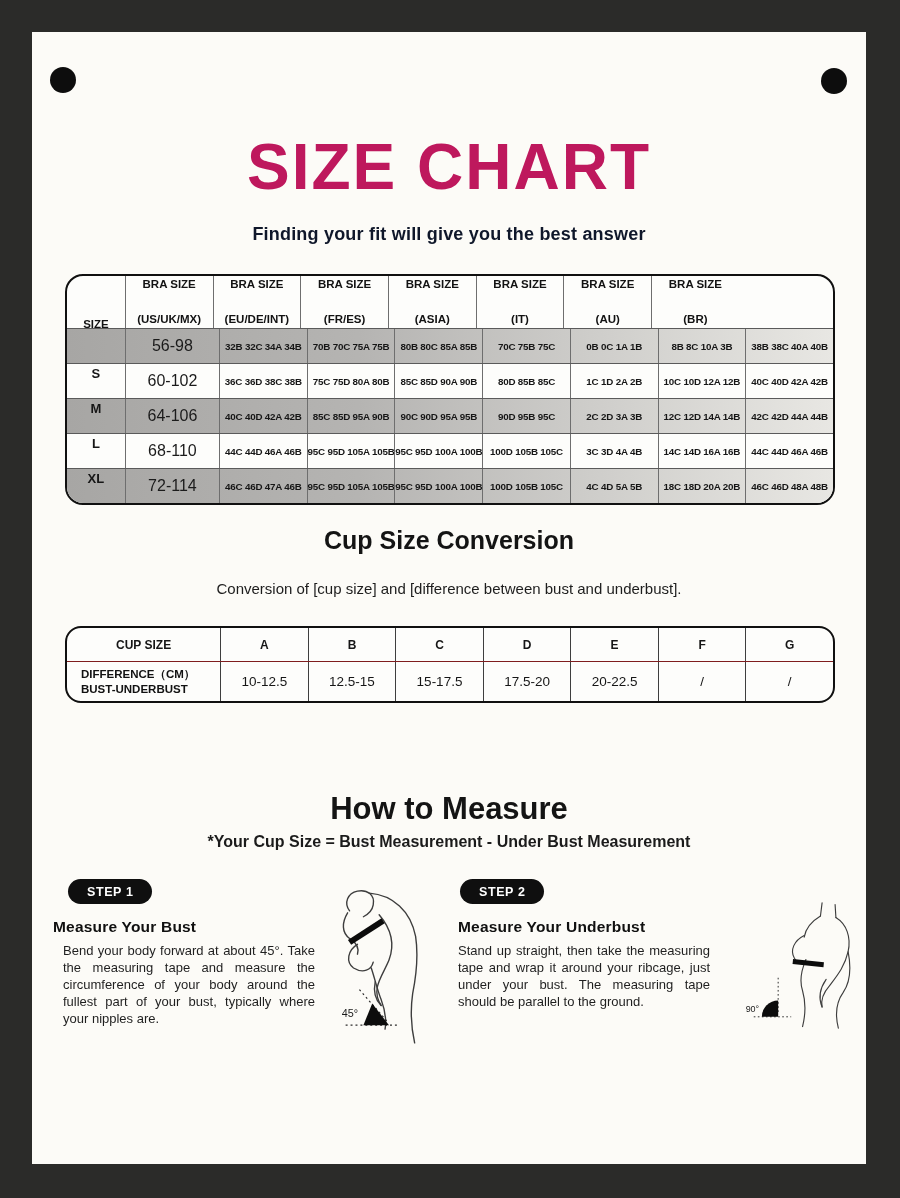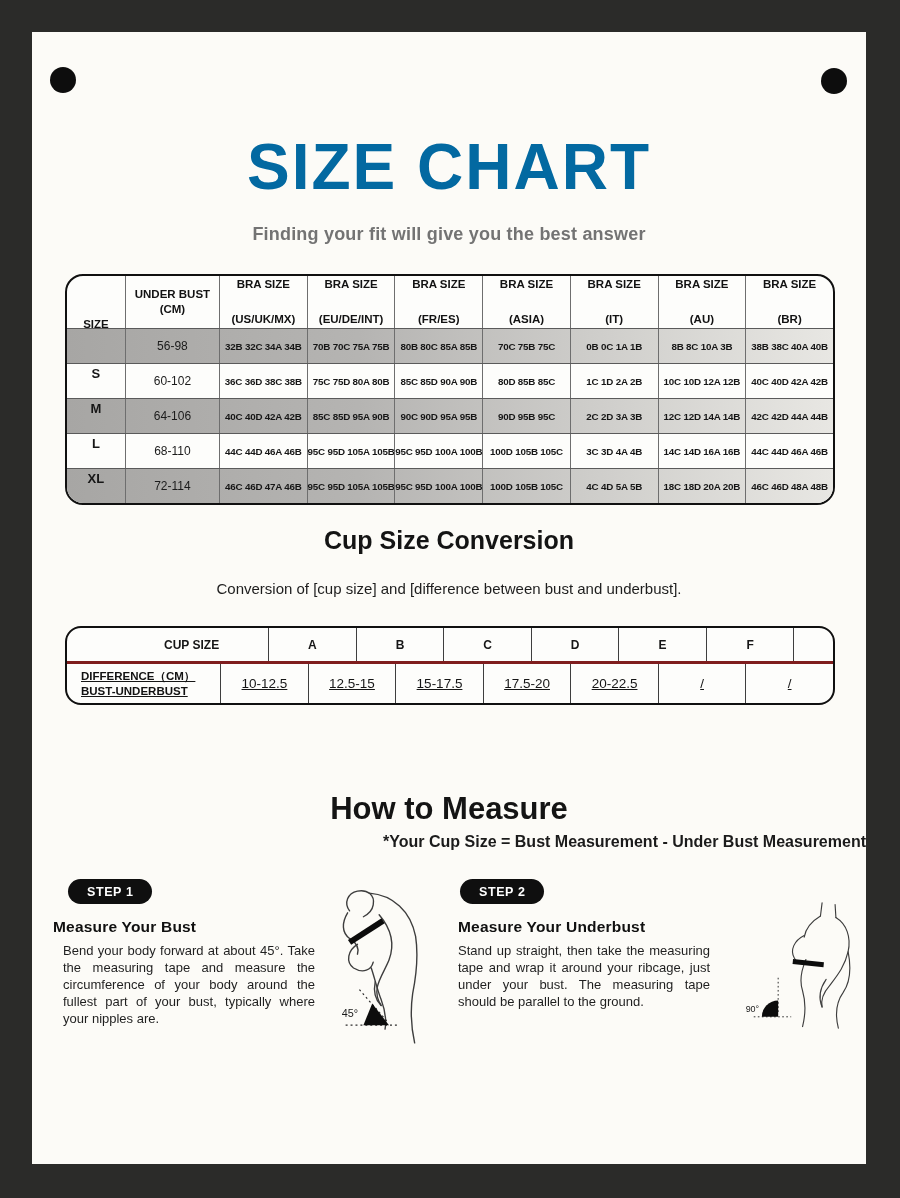--- a/index.html
+++ b/index.html
@@ -12,25 +12,25 @@
   .card{
     position:absolute;left:32px;top:32px;width:834px;height:1132px;
     background:#fcfbf7;
   }
   .dot{position:absolute;width:26px;height:26px;border-radius:50%;background:#0d0d0d;}
   .dot.left{left:18px;top:35px;}
   .dot.right{left:789px;top:36px;}
 
   .page-title{
     position:absolute;left:0;top:98px;width:100%;text-align:center;
-    font-size:64px;font-weight:bold;letter-spacing:2px;color:#0369a1;
+    font-size:64px;font-weight:bold;letter-spacing:2px;color:#be185d;
   }
   .page-subtitle{
     position:absolute;left:0;top:192px;width:100%;text-align:center;
-    font-size:18px;font-weight:bold;color:#737373;letter-spacing:.2px;
+    font-size:18px;font-weight:bold;color:#0f172a;letter-spacing:.2px;
   }
 
   
   .main-table{
     position:absolute;left:33px;top:242px;width:770px;
     border:2px solid #101010;border-radius:18px;overflow:hidden;
     background:#fdfdfb;box-sizing:border-box;
   }
   .mrow{display:flex;width:100%;}
   .mrow + .mrow{border-top:1px solid #5a5a5a;}
@@ -41,60 +41,60 @@
   .mcell{
     display:flex;flex-direction:column;align-items:center;justify-content:center;
     box-sizing:border-box;text-align:center;
   }
   .mcell + .mcell{border-left:1px solid #6e6e6e;}
   .c0{width:7.55%;margin-top:44px;}
   .c1{width:12.3%;}
   .c2,.c3,.c4,.c5,.c6,.c7,.c8{width:11.45%;gap:20px;}
   .hline{font-size:11.5px;font-weight:bold;line-height:1.3;color:#121212;}
   .sizecell{font-size:13px;font-weight:bold;}
-  .ubcell{font-size:12px;font-weight:normal;color:#1b1b1b;}
+  .ubcell{font-size:16px;font-weight:normal;color:#1b1b1b;}
   .bcell{font-size:9.8px;font-weight:bold;letter-spacing:-0.2px;white-space:nowrap;}
 
   
   .cup-title{
     position:absolute;left:0;top:494px;width:100%;text-align:center;
     font-size:25px;font-weight:bold;color:#141414;
   }
   .cup-subtitle{
     position:absolute;left:0;top:548px;width:100%;text-align:center;
     font-size:15px;color:#1d1d1d;
   }
   .cup-table{
     position:absolute;left:33px;top:594px;width:770px;
     border:2px solid #101010;border-radius:16px;overflow:hidden;
     background:#fdfdfb;box-sizing:border-box;
   }
   .qrow{display:flex;width:100%;}
-  .qrow + .qrow{border-top:3px solid #7f1d1d;text-decoration:underline;}
-  .qhead{height:33px;padding-left:48px;}
+  .qrow + .qrow{border-top:1px solid #7f1d1d;}
+  .qhead{height:33px;}
   .qbody{height:39px;}
   .qcell{
     display:flex;flex-direction:column;align-items:center;justify-content:center;
     box-sizing:border-box;text-align:center;
   }
   .qcell + .qcell{border-left:1px solid #3e3e3e;}
   .q0{width:20%;}
   .q1,.q2,.q3,.q4,.q5,.q6,.q7{width:11.4285%;}
   .qh{font-size:12px;font-weight:bold;}
   .qlabel{align-items:flex-start;padding-left:14px;}
   .qlabel .hline{font-size:11.5px;text-align:left;line-height:1.25;}
   .qval{font-size:13.5px;font-weight:normal;color:#161616;}
 
   
   .measure-title{
     position:absolute;left:0;top:759px;width:100%;text-align:center;
     font-size:31px;font-weight:bold;color:#141414;
   }
   .measure-subtitle{
-    position:absolute;left:0;top:801px;width:100%;text-align:right;
+    position:absolute;left:0;top:801px;width:100%;text-align:center;
     font-size:16px;font-weight:bold;color:#1b1b1b;
   }
   .step-badge{
     position:absolute;height:25px;background:#0f0f0f;border-radius:13px;
     color:#ffffff;font-size:12.5px;font-weight:bold;letter-spacing:.6px;
     display:flex;align-items:center;justify-content:center;padding:0 19px;
     top:847px;
   }
   .badge1{left:36px;}
   .badge2{left:428px;}
@@ -129,24 +129,20 @@
   <div class="dot right"></div>
 
   <div class="page-title">SIZE CHART</div>
   <div class="page-subtitle">Finding your fit will give you the best answer</div>
 
   <div class="main-table">
     <div class="mrow mhead">
       <div class="mcell c0">
           <span class="hline">SIZE</span>
           <span class="hline"></span>
-        </div>
-      <div class="mcell c1">
-          <span class="hline">UNDER BUST</span>
-          <span class="hline">(CM)</span>
         </div>
       <div class="mcell c2">
           <span class="hline">BRA SIZE</span>
           <span class="hline">(US/UK/MX)</span>
         </div>
       <div class="mcell c3">
           <span class="hline">BRA SIZE</span>
           <span class="hline">(EU/DE/INT)</span>
         </div>
       <div class="mcell c4">

